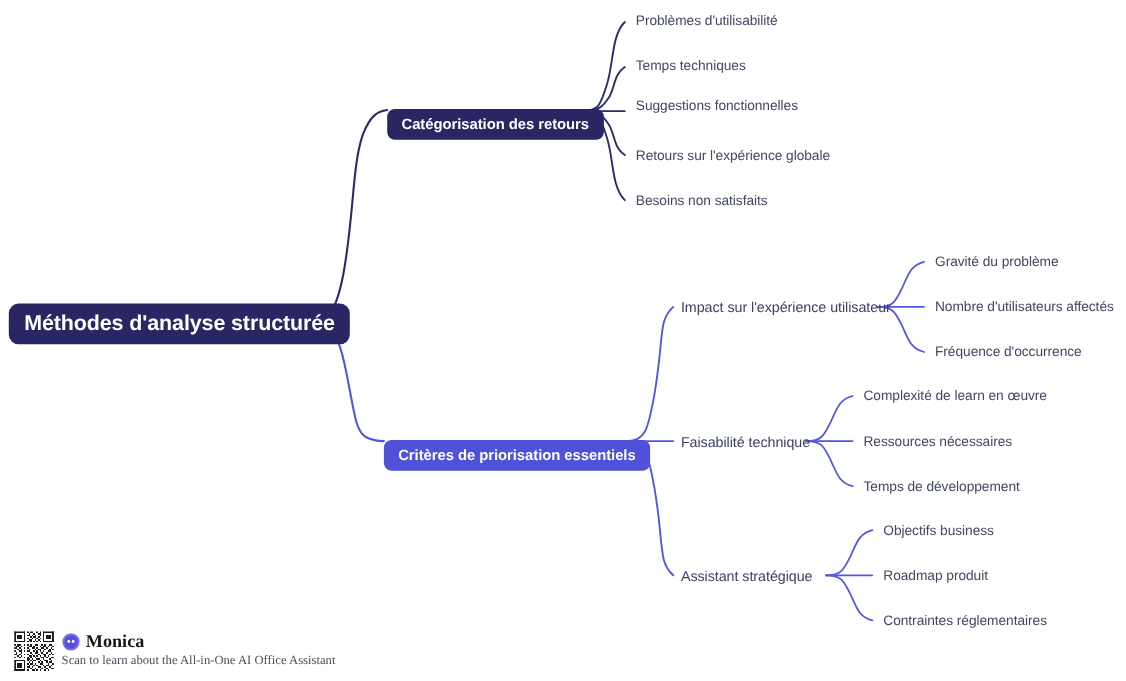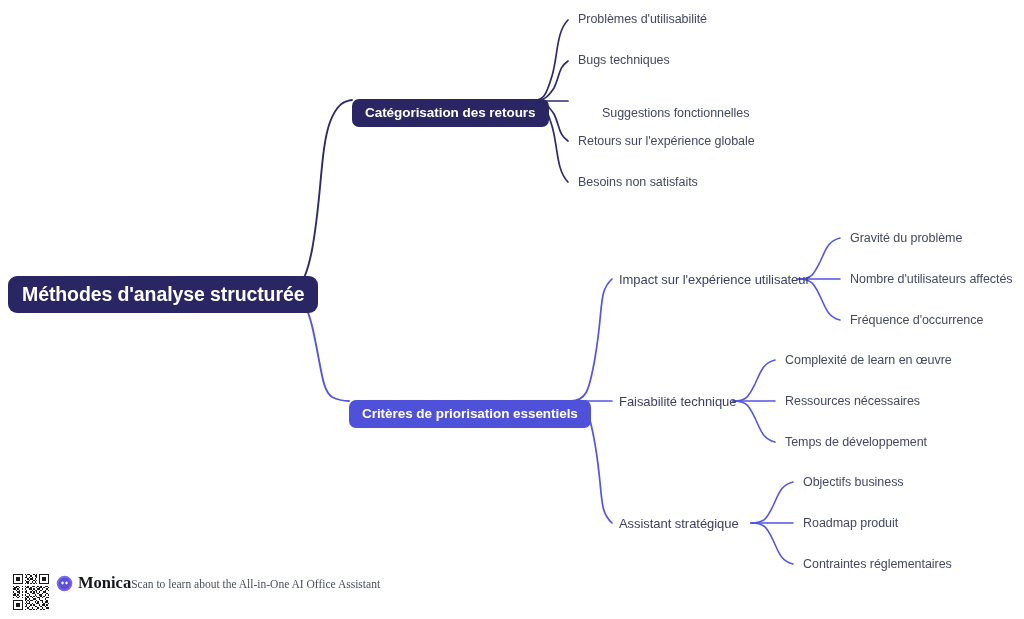--- a/index.html
+++ b/index.html
@@ -88,21 +88,21 @@
     gap: 7px;
   }
   #qr-code {
     width: 36px;
     height: 36px;
     display: block;
     image-rendering: pixelated;
   }
   .wm-text-col {
     display: flex;
-    flex-direction: row;
+    flex-direction: column;
     padding-top: 1px;
   }
   .wm-brand-row {
     display: flex;
     align-items: center;
     gap: 5px;
   }
   .wm-logo {
     width: 17px;
     height: 17px;
@@ -157,22 +157,22 @@
     <path d="M751,523 C765,523 767,518 773,506 C779,493 781,485 793,482" fill="none" stroke="#5356e0" stroke-width="1.6" stroke-linecap="round"></path>
     <path d="M751,523 L793,523" fill="none" stroke="#5356e0" stroke-width="1.6" stroke-linecap="round"></path>
     <path d="M751,523 C765,523 767,528 773,540 C779,553 781,561 793,564" fill="none" stroke="#5356e0" stroke-width="1.6" stroke-linecap="round"></path>
   </svg>
 
   <div class="node node-root" style="left:8px; top:276px;">Méthodes d'analyse structurée</div>
 
   <div class="node node-branch theme-dark" style="left:352px; top:87px;">Catégorisation des retours</div>
 
   <div class="node node-leaf" style="left:578px; top:12px;">Problèmes d'utilisabilité</div>
-  <div class="node node-leaf" style="left:578px; top:53px;">Bugs techniques</div>
-  <div class="node node-leaf" style="left:578px; top:106px;margin-left:24px;">Suggestions fonctionnelles</div>
+  <div class="node node-leaf" style="left:578px; top:53px;">Temps techniques</div>
+  <div class="node node-leaf" style="left:578px; top:89px;">Suggestions fonctionnelles</div>
   <div class="node node-leaf" style="left:578px; top:134px;">Retours sur l'expérience globale</div>
   <div class="node node-leaf" style="left:578px; top:175px;">Besoins non satisfaits</div>
 
   <div class="node node-branch theme-indigo" style="left:349px; top:388px;">Critères de priorisation essentiels</div>
 
   <div class="node node-sub" style="left:619px; top:272px;">Impact sur l'expérience utilisateur</div>
   <div class="node node-sub" style="left:619px; top:394px;">Faisabilité technique</div>
   <div class="node node-sub" style="left:619px; top:516px;">Assistant stratégique</div>
 
   <div class="node node-leaf" style="left:850px; top:231px;">Gravité du problème</div>

